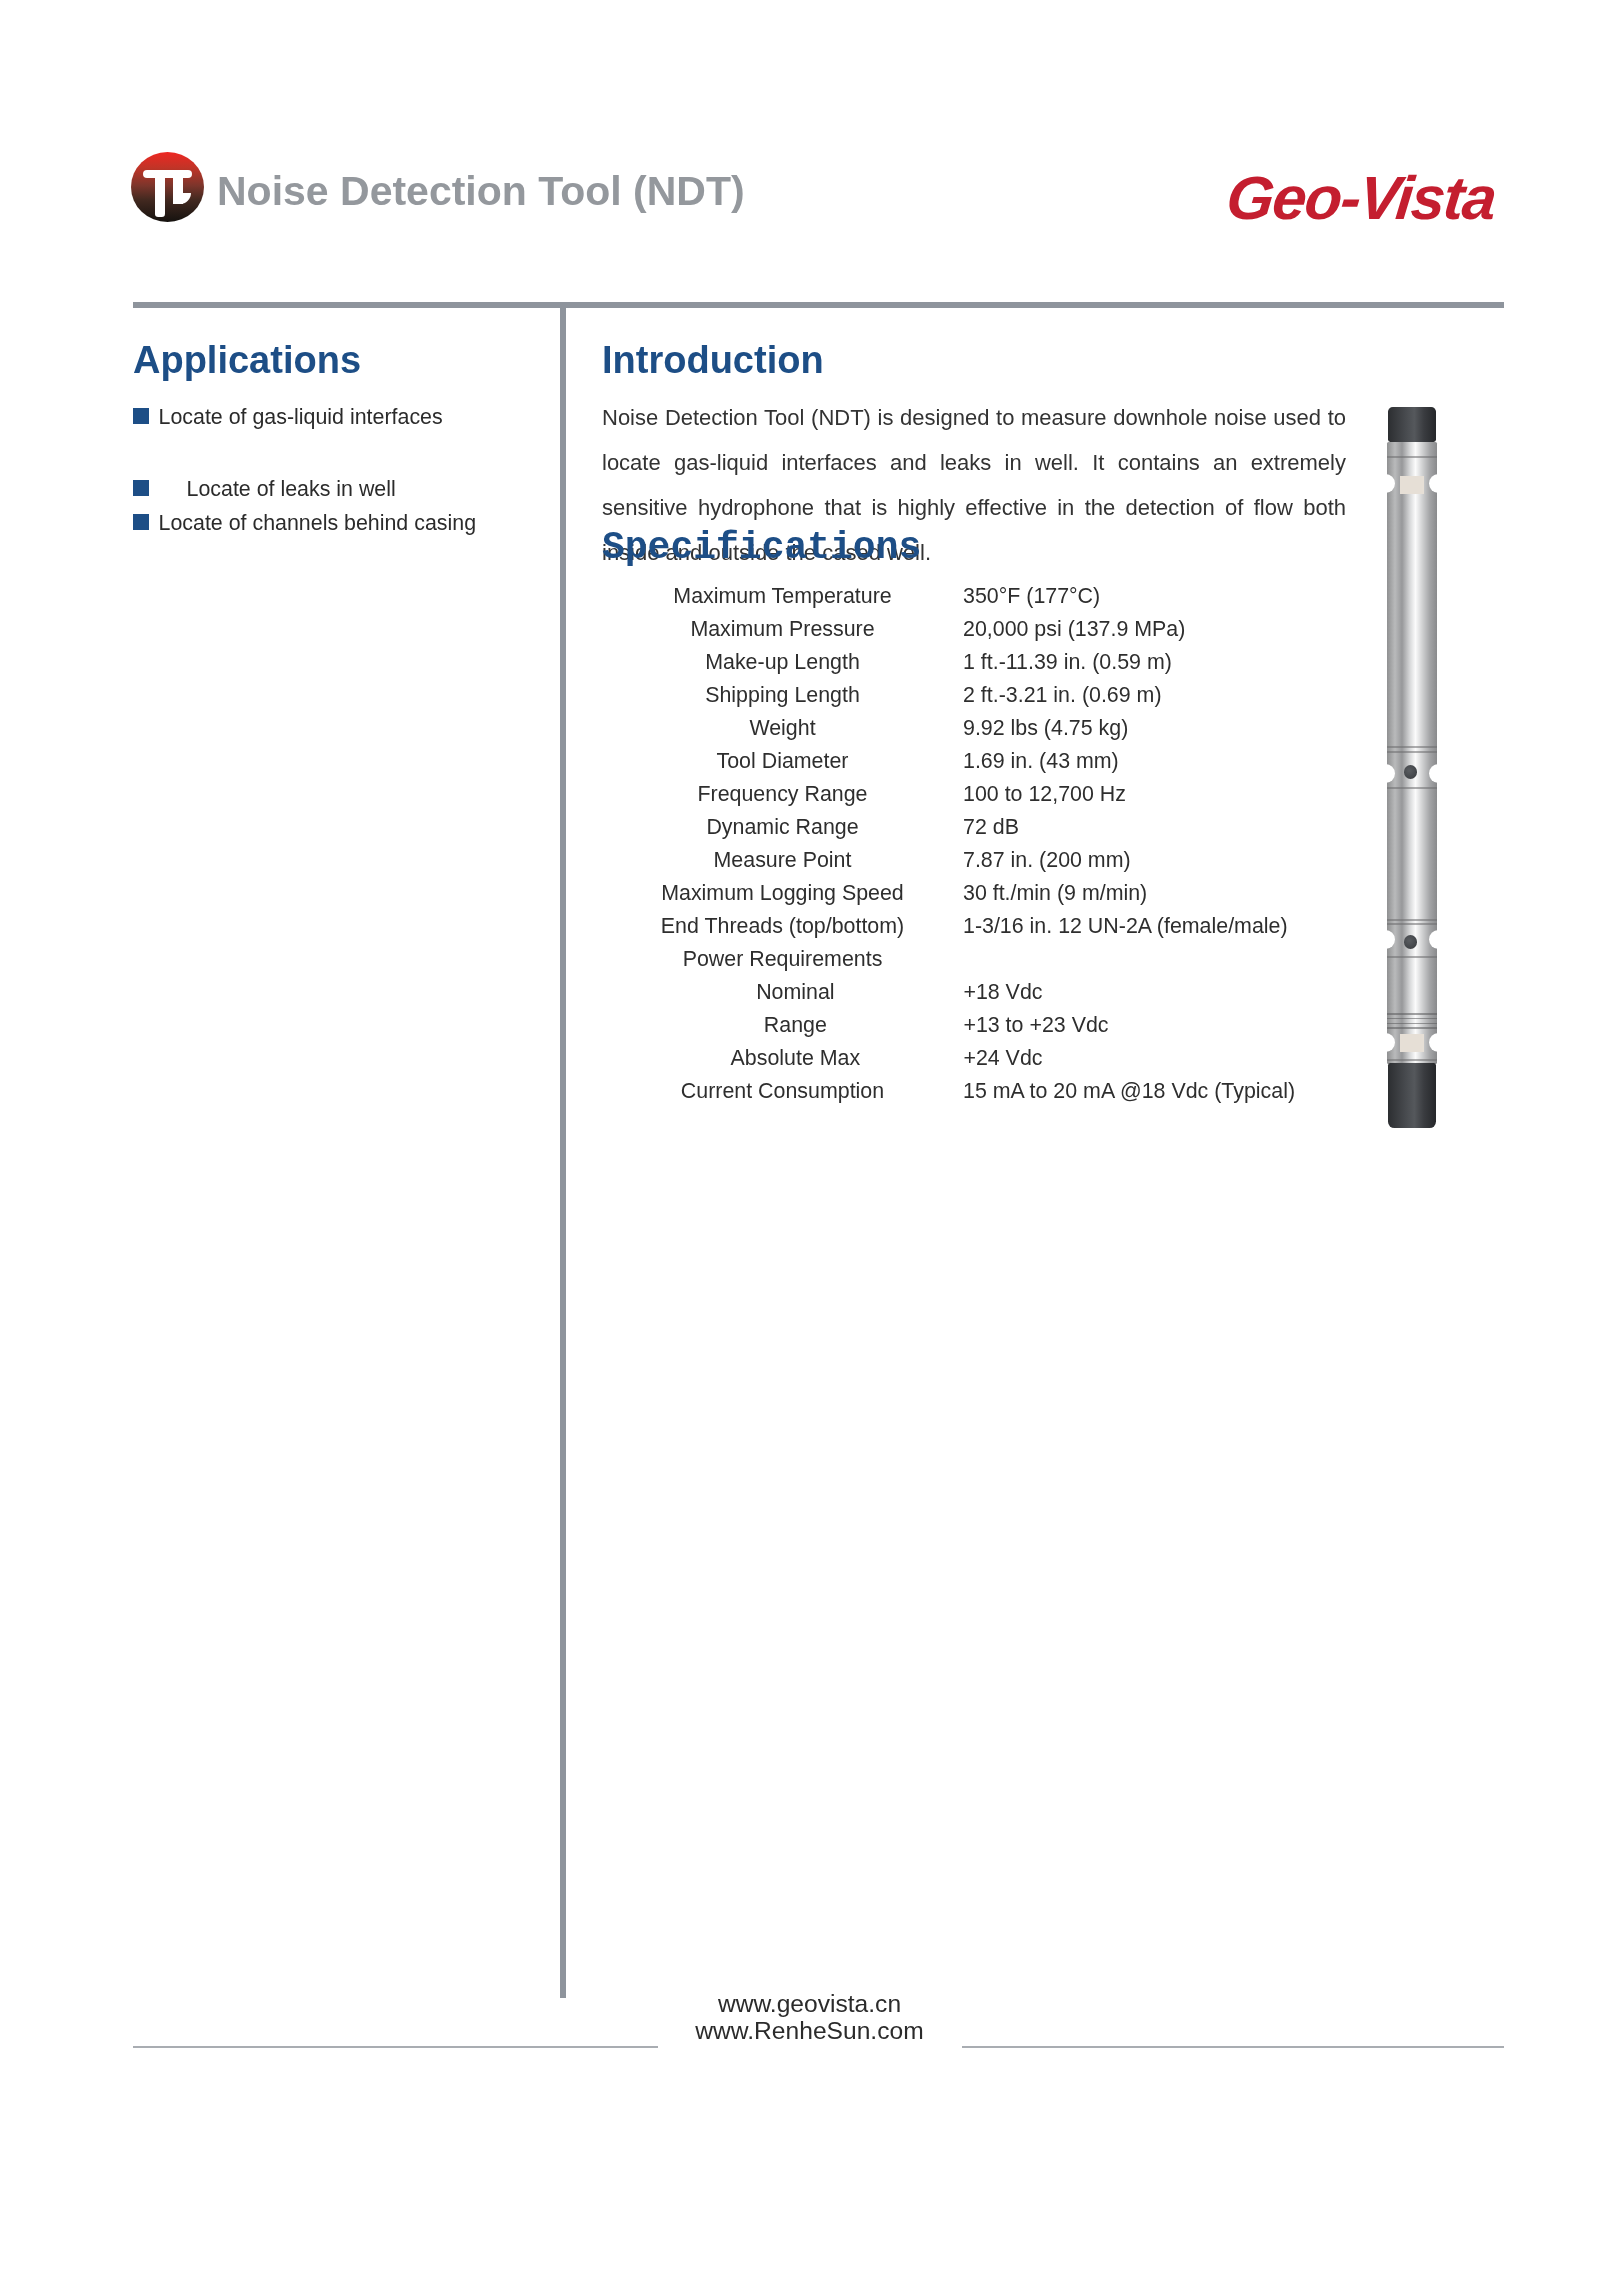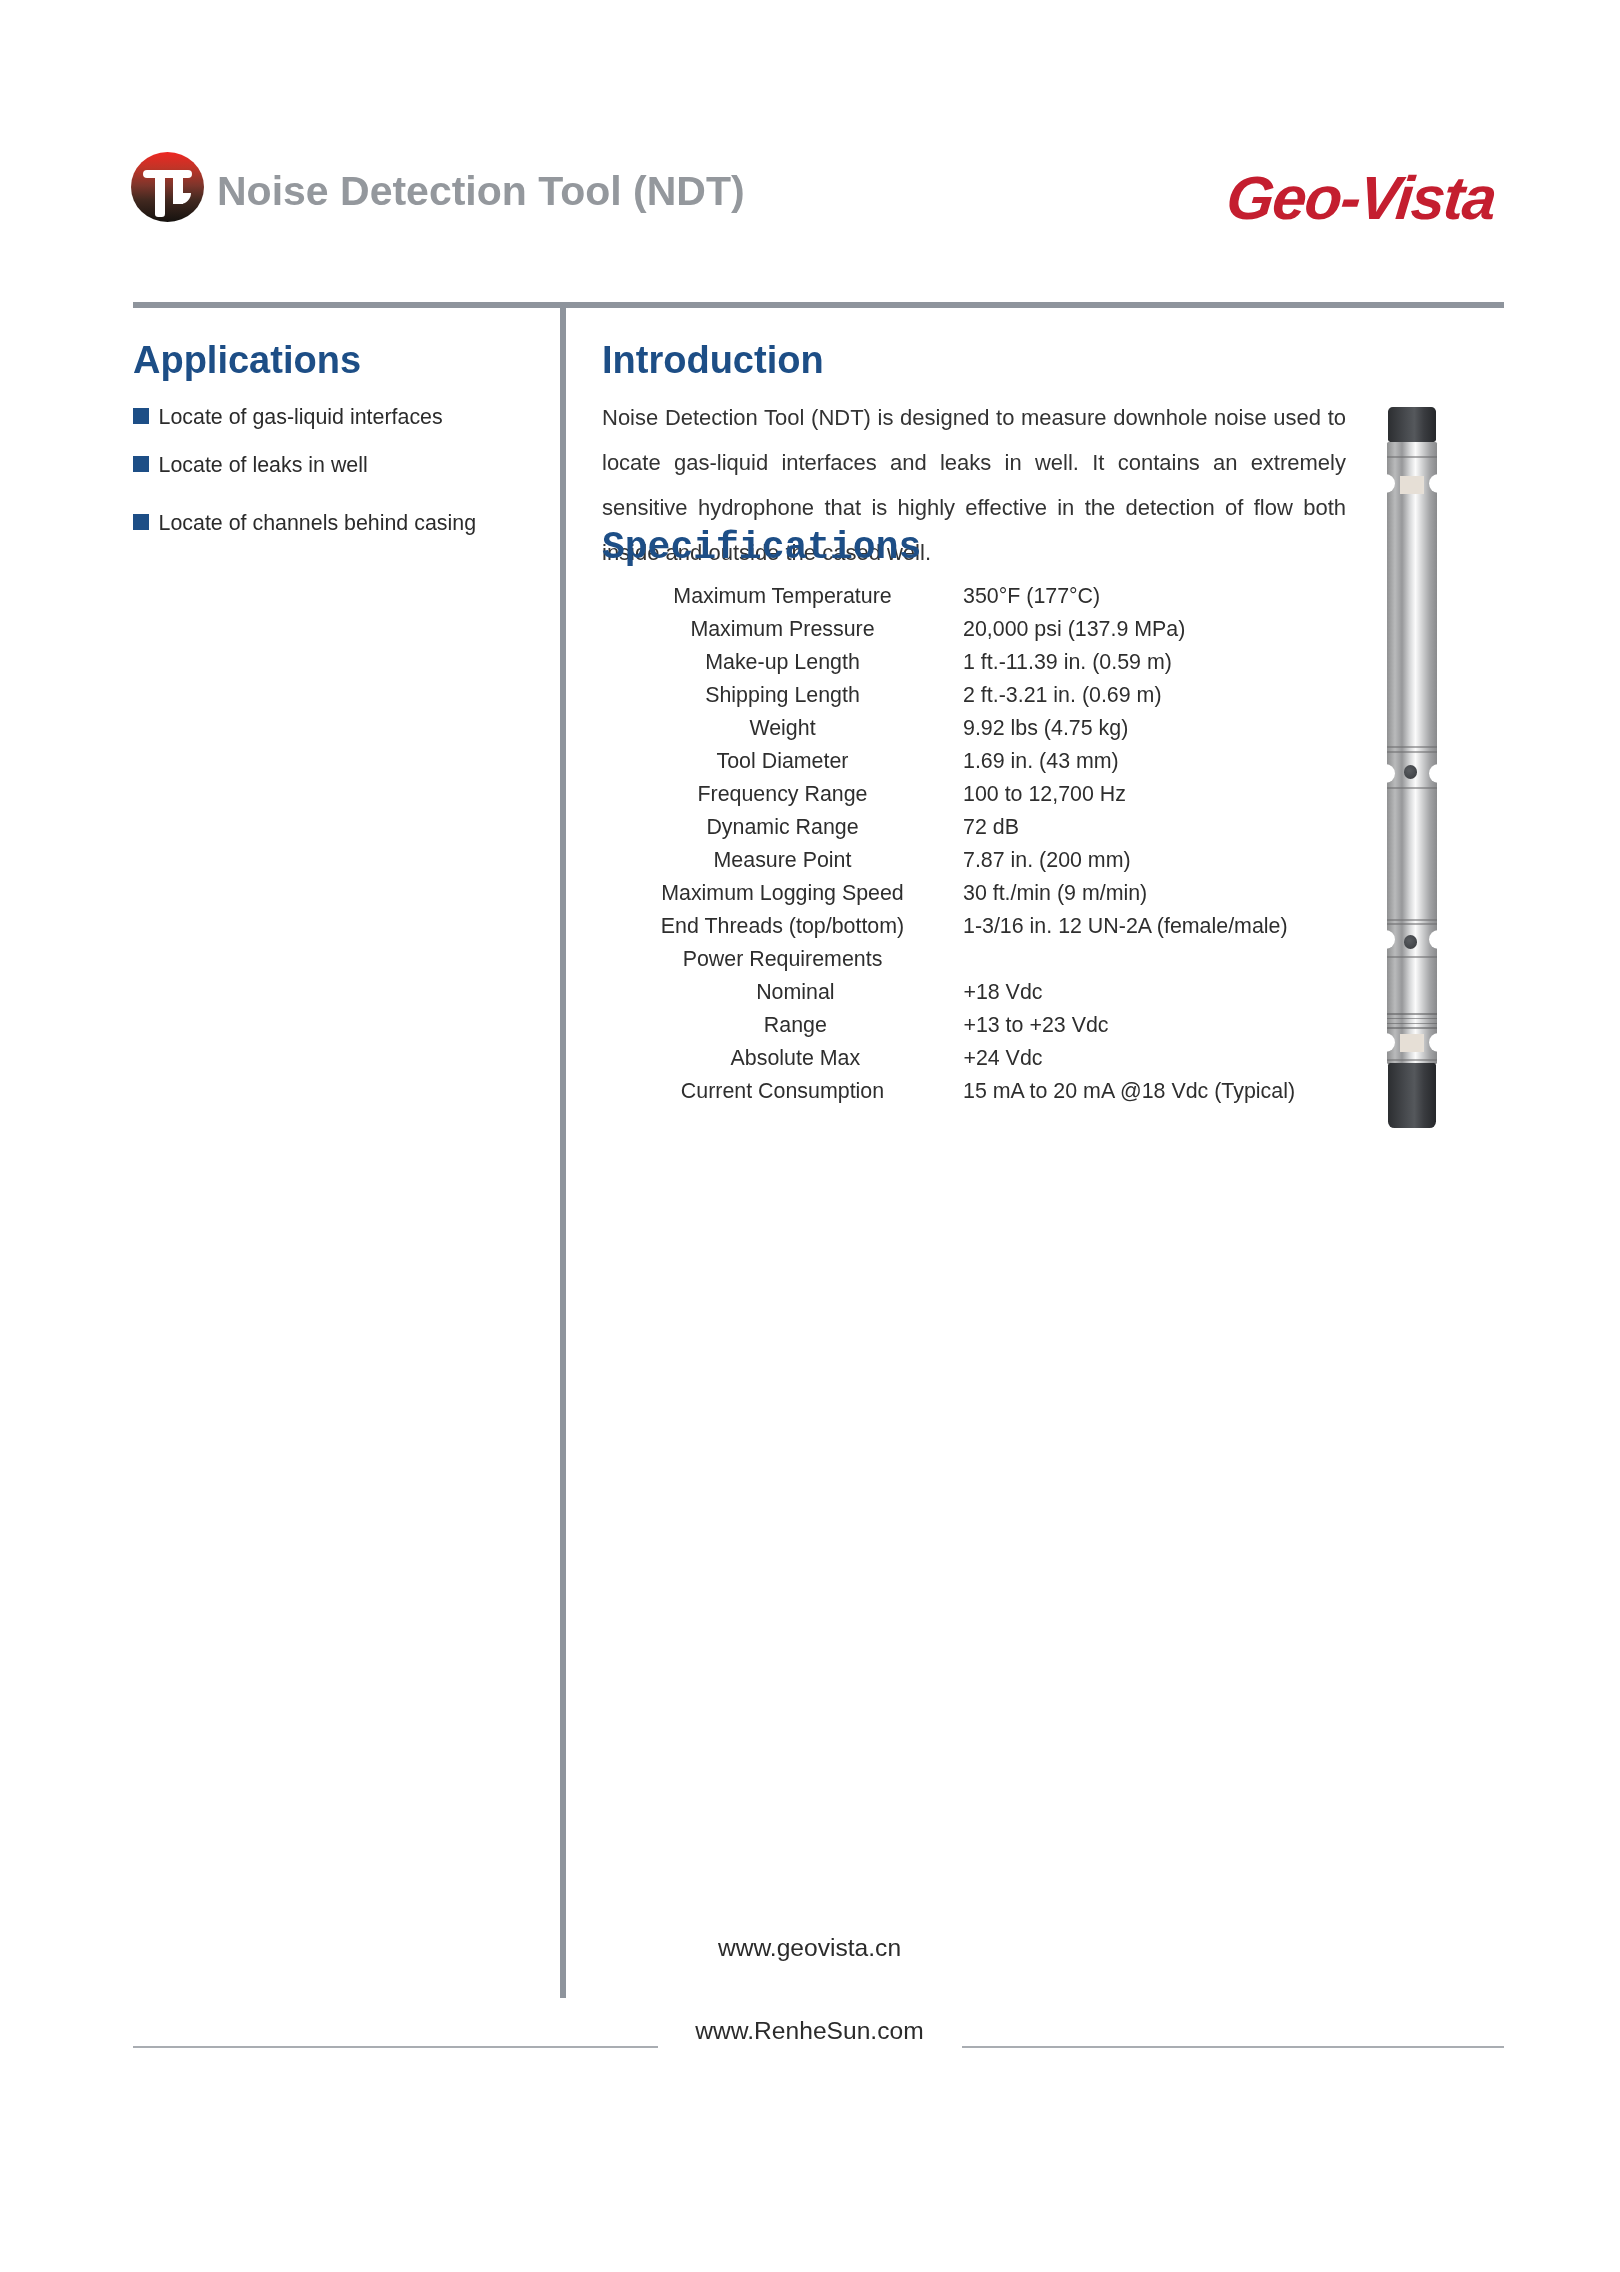--- a/index.html
+++ b/index.html
@@ -52,21 +52,21 @@
     background:radial-gradient(circle at 40% 40%,#5a5d61 0%,#44474b 60%,#333538 100%);}
   .ribs{position:absolute;left:0;top:606px;width:50px;height:16px;
     background:repeating-linear-gradient(180deg,rgba(90,90,92,0.55) 0 1.6px,rgba(255,255,255,0) 1.6px 4.8px);}
   .tool .cap-bot{position:absolute;left:0.8px;top:656px;width:48px;height:65px;border-radius:2.4px 2.4px 6.4px 6.4px;
     background:linear-gradient(90deg,#2c2e31 0%,#4a4d51 40%,#55585c 55%,#3a3c40 75%,#25272a 100%);}
   
   .foot-line{position:absolute;top:2046px;height:2.4px;background:#a9adb2;}
   .foot-line.left{left:133px;width:525px;}
   .foot-line.right{left:962px;width:542px;}
   .foot-text{position:absolute;left:611px;width:397px;text-align:center;font-size:24.6px;color:#2b2b2b;line-height:1;}
-  #foot1{top:2019px;} #foot2{top:1936px;}
+  #foot1{top:2019px;} #foot2{top:1992px;}
 </style>
 </head>
 <body>
 
 <div class="logo-mark">
   <div class="bar"></div>
   <div class="leg-l"></div>
   <div class="leg-r"></div>
   <div class="curl"></div>
 </div>
@@ -74,21 +74,21 @@
 <div class="brand">Geo-Vista</div>
 <div class="top-rule"></div>
 <div class="v-divider"></div>
 
 <div class="sec-heading" id="h-applications">Applications</div>
 <div id="app-list">
     <div class="app-item" style="top: 406px;">
       <span class="sq"></span>
       <span class="txt">Locate of gas-liquid interfaces</span>
     </div>
-    <div class="app-item" style="top: 454px;">
+    <div class="app-item" style="top: 478px; gap: 28px;">
       <span class="sq"></span>
       <span class="txt">Locate of leaks in well</span>
     </div>
     <div class="app-item" style="top: 512px;">
       <span class="sq"></span>
       <span class="txt">Locate of channels behind casing</span>
     </div>
   </div>
 
 <div class="sec-heading" id="h-introduction">Introduction</div>

